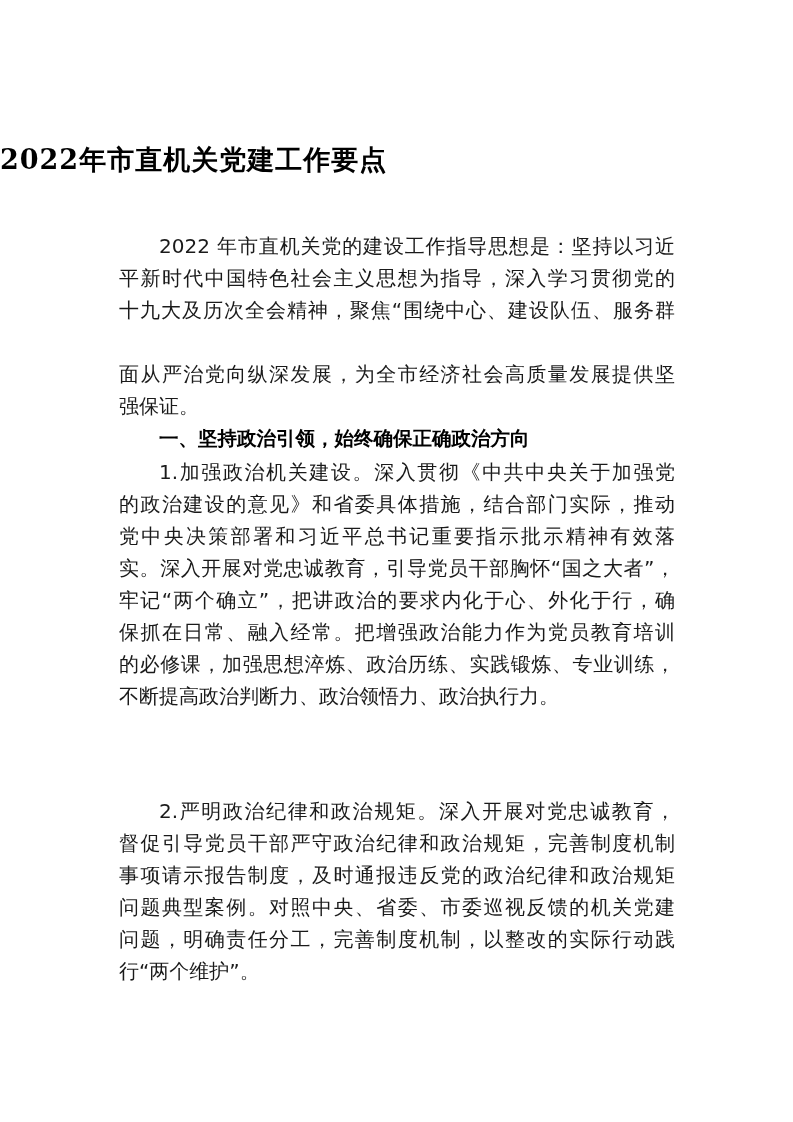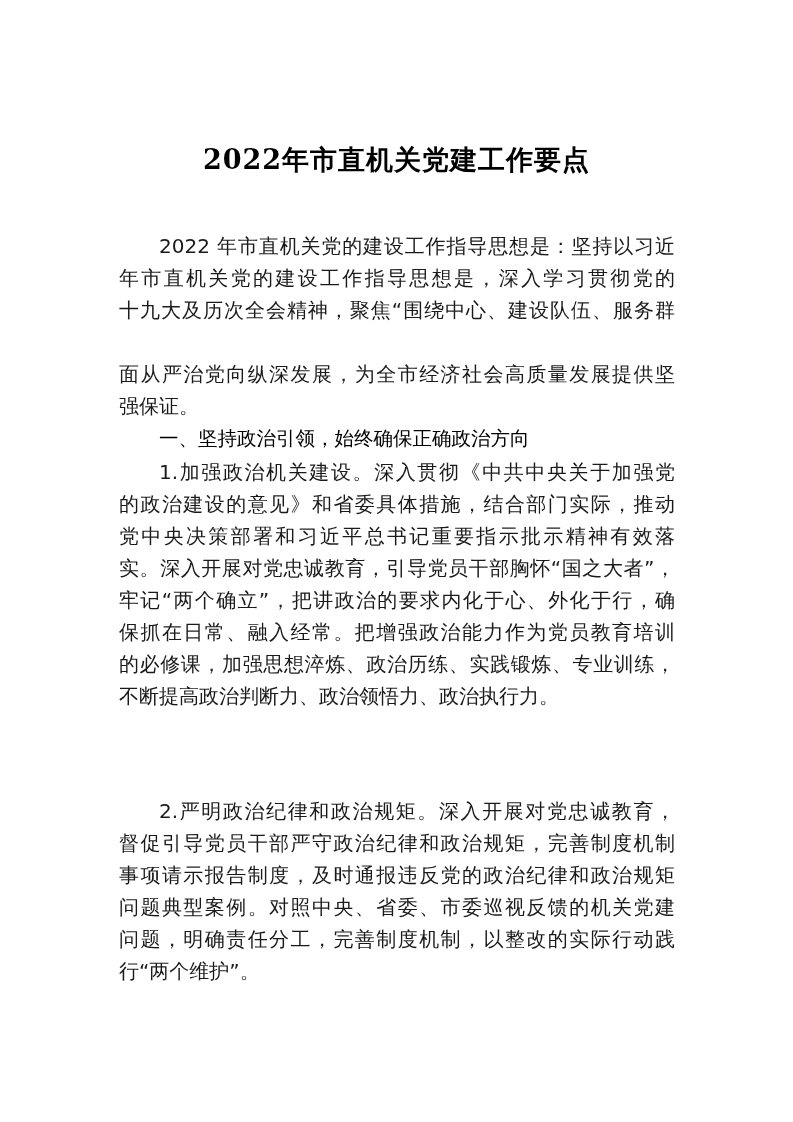--- a/index.html
+++ b/index.html
@@ -1,45 +1,45 @@
 <!DOCTYPE html>
 <html><head>
 <meta charset="utf-8">
 <style>
   html, body { margin: 0; padding: 0; background: #ffffff; }
   body { width: 793px; height: 1122px; position: relative; overflow: hidden; }
   .page { position: absolute; left: 0; top: 0; width: 793px; height: 1122px; background: #ffffff; }
   .title {
-    position: absolute; left: 0; top: 140px; width: 793px; text-align: center;
+    position: absolute; left: 0; top: 140px; width: 793px; 
     font-family: "DejaVu Serif", "Liberation Serif", serif;
     font-weight: bold; font-size: 27px; color: #000; line-height: 40px; letter-spacing: 1px;
   }
   .line {
     position: absolute; left: 119px; width: 556px;
     font-family: "DejaVu Sans", "Liberation Sans", sans-serif;
     font-size: 20px; color: #1a1a1a; line-height: 32px; height: 32px;
     white-space: nowrap; text-align: justify; text-align-last: justify;
   }
   .line.indent { left: 159px; width: 516px; }
   .line.last { text-align-last: left; }
   .heading {
     position: absolute; left: 159px; width: 516px;
     font-family: "DejaVu Sans", "Liberation Sans", sans-serif;
-    font-weight: normal; font-size: 19.5px; color: #000; line-height: 32px; height: 32px;
+    font-weight: bold; font-size: 19.5px; color: #000; line-height: 32px; height: 32px;
     white-space: nowrap;
   }
 </style>
 </head>
 <body>
 
 <div class="page">
   <div class="title">2022年市直机关党建工作要点</div>
 
   <div class="line indent" style="top:230px">2022 年市直机关党的建设工作指导思想是：坚持以习近</div>
-  <div class="line" style="top:262px">年市直机关党的建设工作指导思想是，深入学习贯彻党的</div>
+  <div class="line" style="top:262px">平新时代中国特色社会主义思想为指导，深入学习贯彻党的</div>
   <div class="line" style="top:294px">十九大及历次全会精神，聚焦“围绕中心、建设队伍、服务群</div>
   <div class="line" style="top:358px">面从严治党向纵深发展，为全市经济社会高质量发展提供坚</div>
   <div class="line last" style="top:390px">强保证。</div>
 
   <div class="heading" style="top:423px">一、坚持政治引领，始终确保正确政治方向</div>
 
   <div class="line indent" style="top:456px">1.加强政治机关建设。深入贯彻《中共中央关于加强党</div>
   <div class="line" style="top:488px">的政治建设的意见》和省委具体措施，结合部门实际，推动</div>
   <div class="line" style="top:520px">党中央决策部署和习近平总书记重要指示批示精神有效落</div>
   <div class="line" style="top:552px">实。深入开展对党忠诚教育，引导党员干部胸怀“国之大者”，</div>

